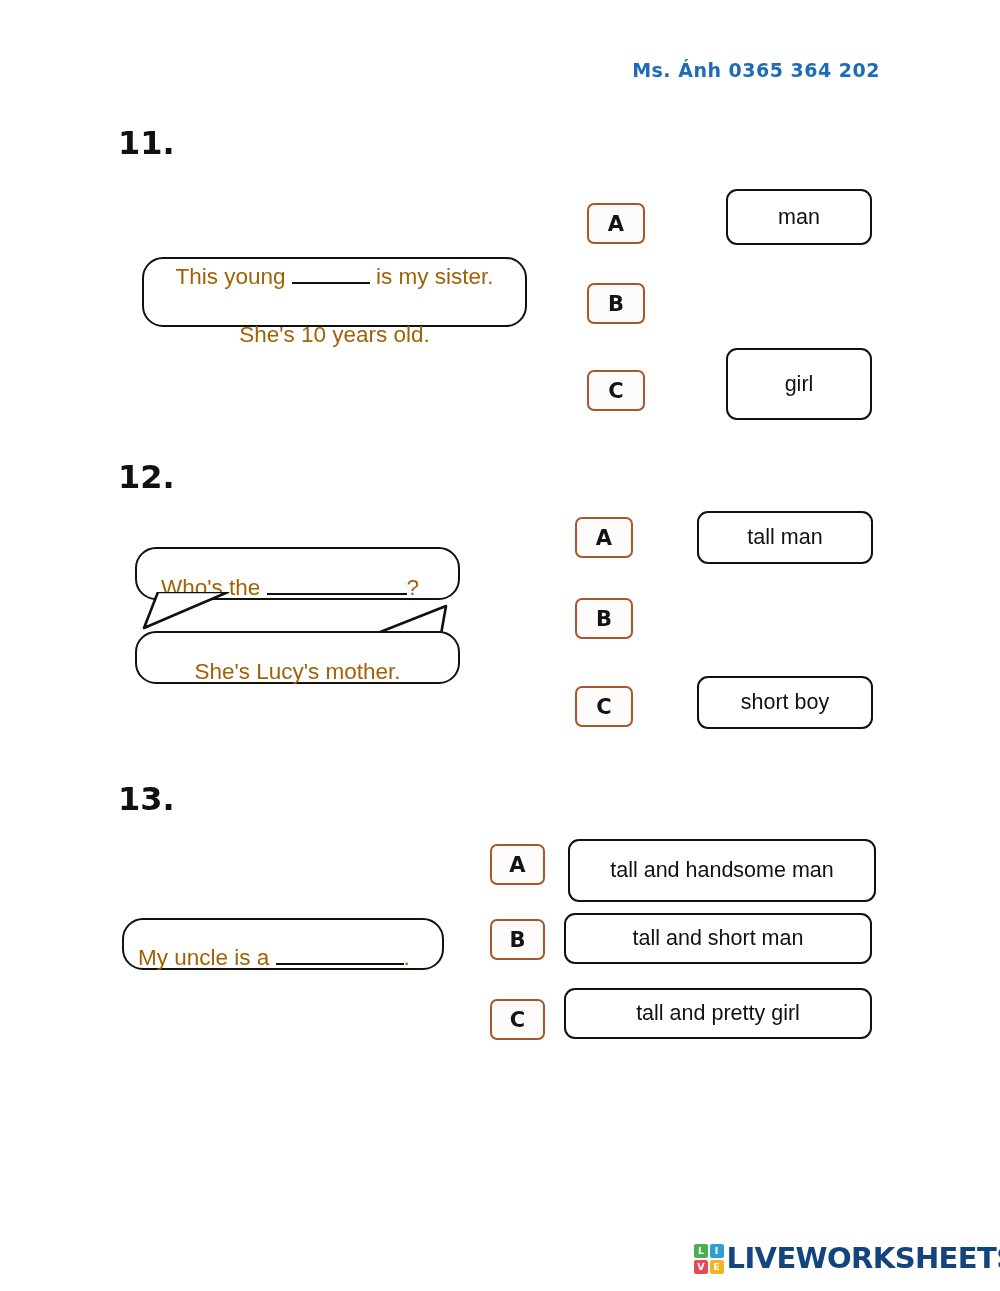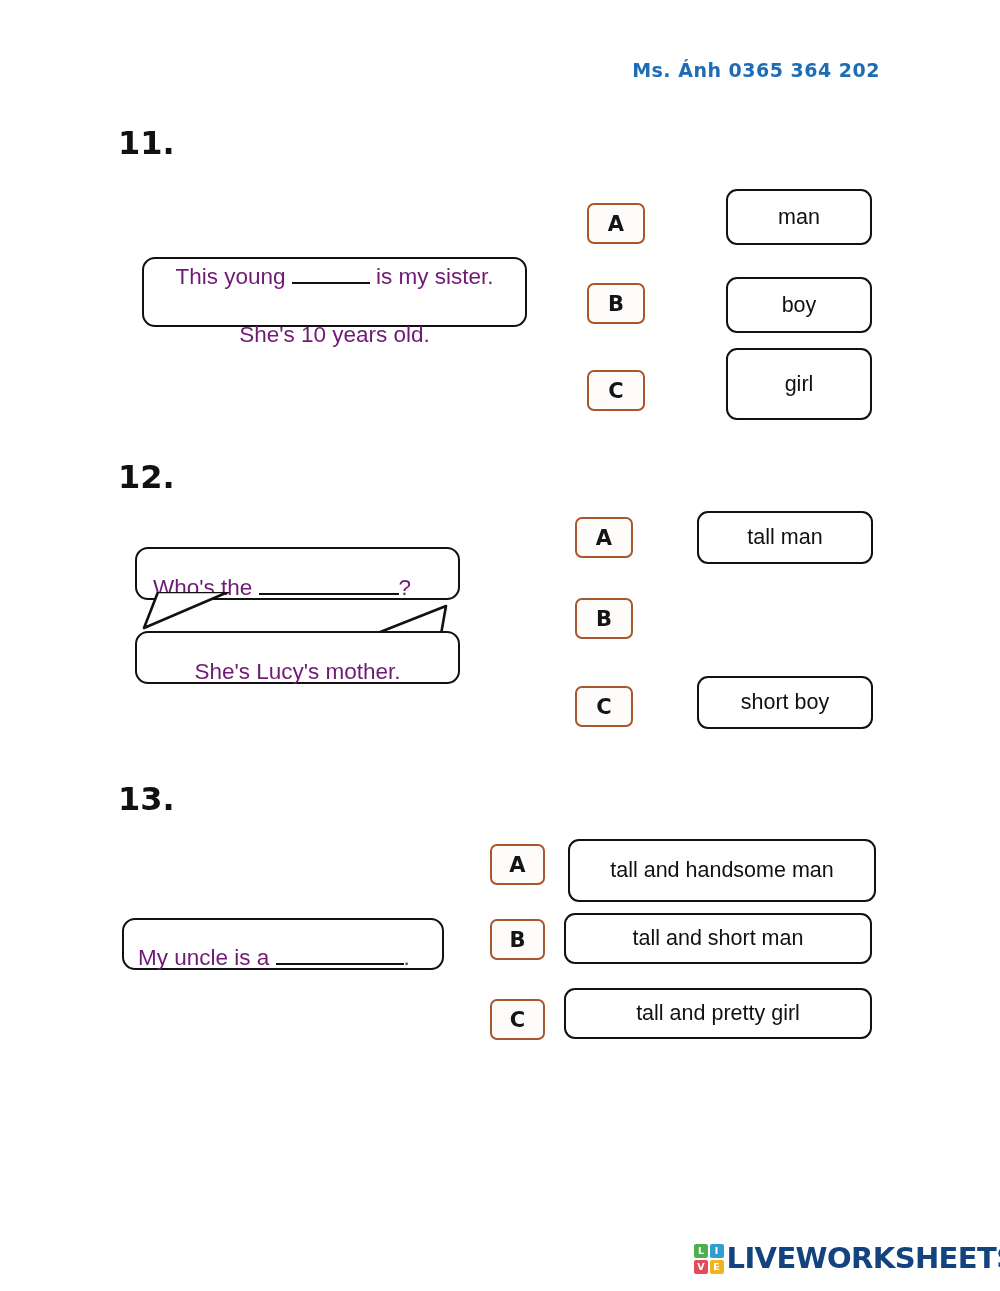--- a/index.html
+++ b/index.html
@@ -45,28 +45,28 @@
     color: #111111;
     letter-spacing: 0px;
   }
 
   
   .bubble {
     position: absolute;
     box-sizing: border-box;
     background: #ffffff;
     border: 2.6px solid #111111;
-    border-radius: 13px;
+    border-radius: 21px;
     display: flex;
     align-items: center;
     justify-content: center;
     text-align: center;
     font-family: "Liberation Sans", sans-serif;
     font-size: 22.5px;
-    color: #701a75;
+    color: #a16207;
     line-height: 1.28;
     padding: 4px 12px;
   }
   .bubble .txt { white-space: pre-line; }
 
   .blank-line {
     display: inline-block;
     border-bottom: 2.4px solid #111111;
     vertical-align: baseline;
   }
@@ -164,29 +164,28 @@
     <div class="txt">
       <span>This young </span><span class="blank-line blank-sm"></span><span> is my sister.</span><br>
       <span>She's 10 years old.</span>
     </div>
   </div>
 
   <div class="letter-box" style="left:587px; top:203px; width:58px; height:41px;">A</div>
   <div class="answer-box" style="left:726px; top:189px; width:146px; height:56px;">man</div>
 
   <div class="letter-box" style="left:587px; top:283px; width:58px; height:41px;">B</div>
-  <div class="answer-box" style="left:726px; top:277px; width:146px; height:56px;">boy</div>
 
   <div class="letter-box" style="left:587px; top:370px; width:58px; height:41px;">C</div>
   <div class="answer-box" style="left:726px; top:348px; width:146px; height:72px;">girl</div>
 
   <div class="qnum" style="top:458px;">12.</div>
 
   <div class="bubble" style="left:135px; top:547px; width:325px; height:53px; justify-content:flex-start; padding-left:16px;">
-    <div class="txt" style="text-align:center;">
+    <div class="txt" style="text-align:center;margin-left:8px;">
       <span>Who's the </span><span class="blank-line blank-md"></span><span>?</span>
     </div>
   </div>
 
   <svg class="tails" style="left:130px; top:592px; width:340px; height:48px;" viewBox="0 0 340 48">
     <polygon points="28,0 98,0 14,36" fill="#ffffff" stroke="#111111" stroke-width="2.6" stroke-linejoin="round"></polygon>
     <polygon points="230,48 310,48 316,14" fill="#ffffff" stroke="#111111" stroke-width="2.6" stroke-linejoin="round"></polygon>
   </svg>
 
   <div class="bubble" style="left:135px; top:631px; width:325px; height:53px;">

